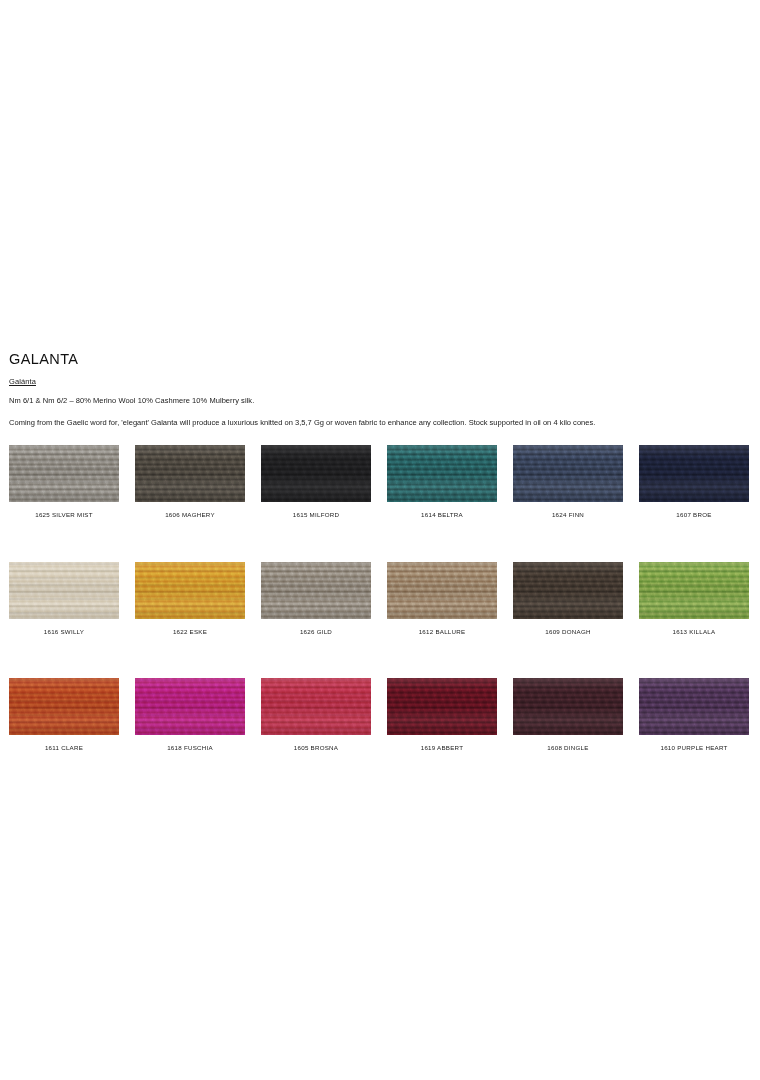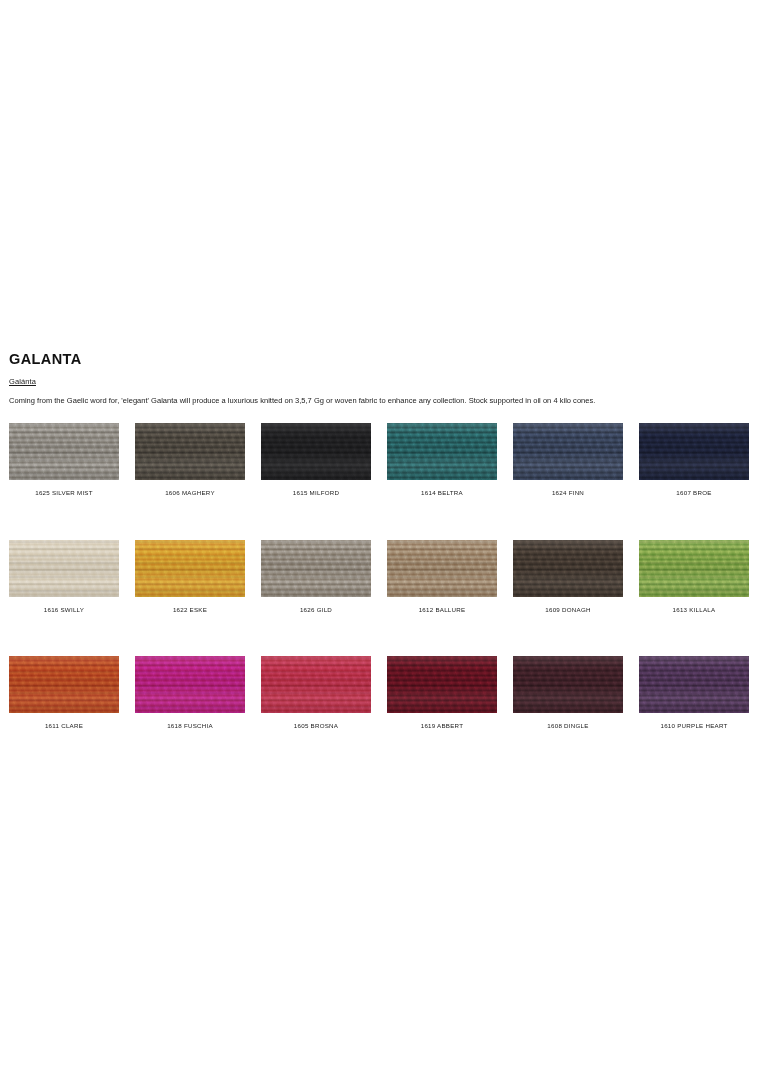--- a/index.html
+++ b/index.html
@@ -28,21 +28,21 @@
 
   .content {
     position: absolute;
     left: 9px;
     top: 352px;
     width: 742px;
   }
 
   .brand-title {
     font-size: 14.5px;
-    font-weight: bold;
+    font-weight: normal;
     letter-spacing: 0.4px;
     color: #111111;
     margin: 0 0 9px 0;
     line-height: 1.1;
   }
 
   .brand-subtitle {
     font-size: 7.5px;
     color: #1a1a1a;
     margin: 0 0 10px 0;
@@ -163,20 +163,21 @@
 </head>
 <body>
 
 <div class="page">
   <div class="content">
 
     <h1 class="brand-title">GALANTA</h1>
 
     <p class="brand-subtitle">Galánta</p>
 
+    <p class="composition">Nm 6/1 &amp; Nm 6/2 – 80% Merino Wool 10% Cashmere 10% Mulberry silk.</p>
 
     <p class="description">Coming from the Gaelic word for, 'elegant' Galanta will produce a luxurious knitted on 3,5,7 Gg or woven fabric to enhance any collection. Stock supported in oil on 4 kilo cones.</p>
 
     <div class="swatch-grid" id="swatch-grid">
         <div class="swatch-row">
           <div class="swatch-cell">
             <div class="swatch-chip" style="background: rgb(154, 150, 143);">
               <div class="tex"></div>
               <div class="tex2"></div>
               <div class="sheen"></div>

